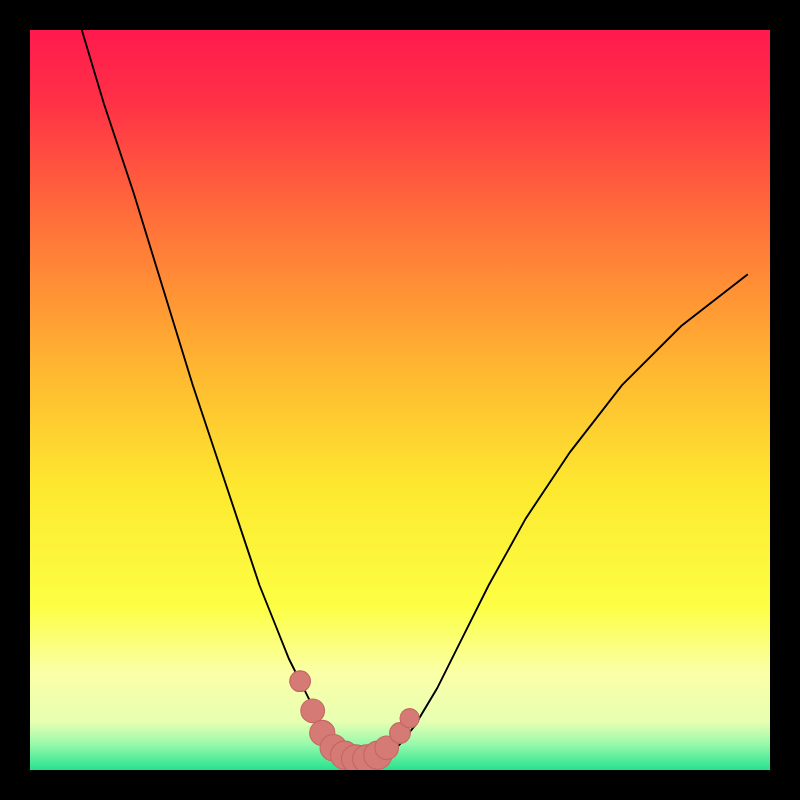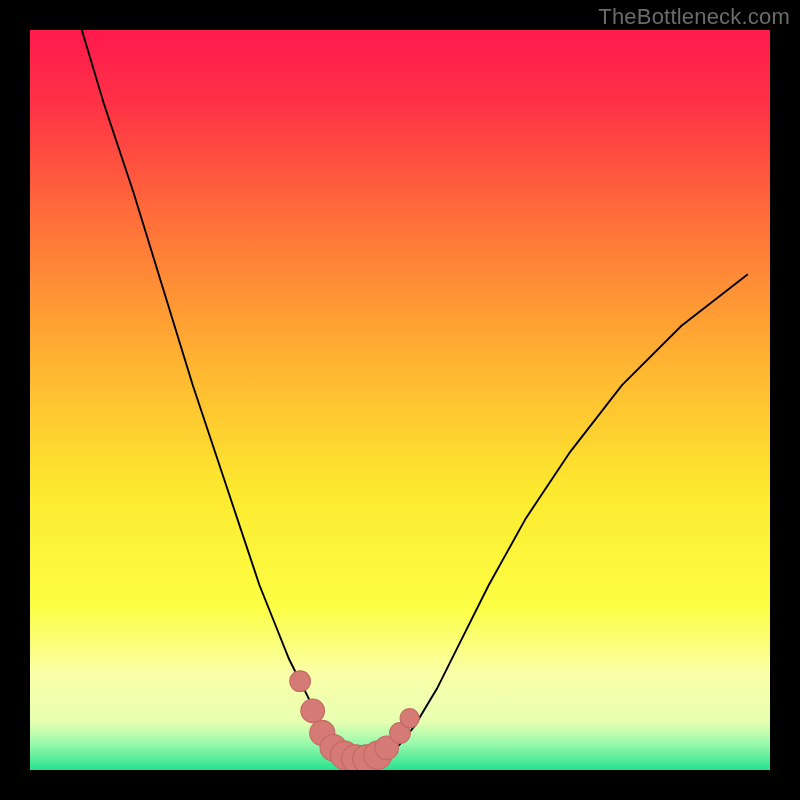--- a/index.html
+++ b/index.html
@@ -35,21 +35,20 @@
     width: 740px;
     height: 740px;
     display: block;
   }
 </style>
 </head>
 <body>
 
 <div class="frame">
 
-  <div class="watermark">TheBottleneck.com</div>
 
   <svg class="plot" viewBox="0 0 100 100" preserveAspectRatio="none">
     <defs>
       <linearGradient id="bg-grad" x1="0" y1="0" x2="0" y2="1">
       <stop offset="0%" stop-color="#ff1a4e"></stop>
           <stop offset="10%" stop-color="#ff3246"></stop>
           <stop offset="25%" stop-color="#ff6d3a"></stop>
           <stop offset="45%" stop-color="#ffb431"></stop>
           <stop offset="62%" stop-color="#fde92f"></stop>
           <stop offset="78%" stop-color="#fcff44"></stop>

